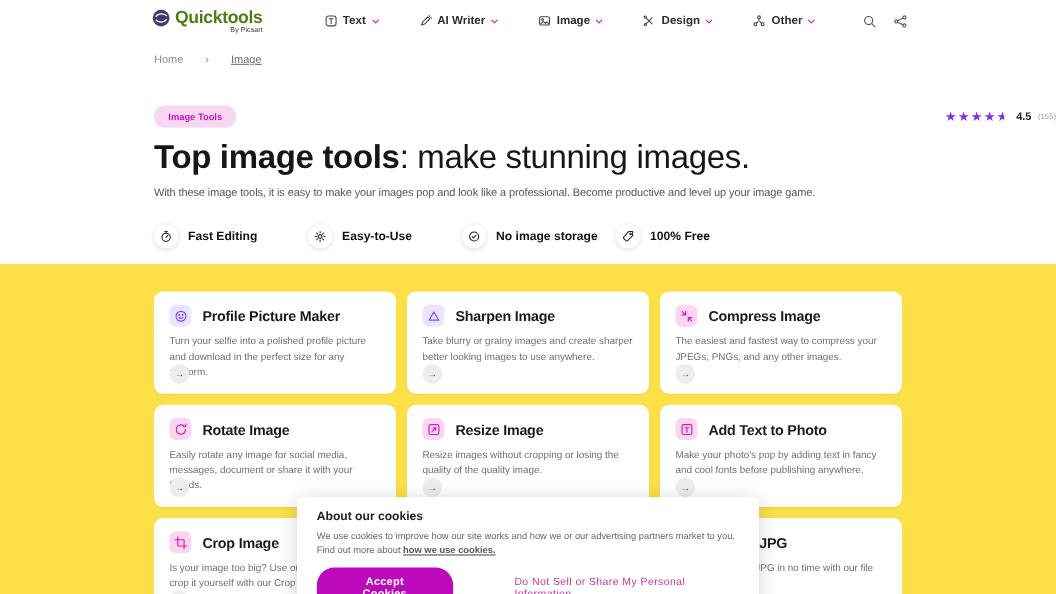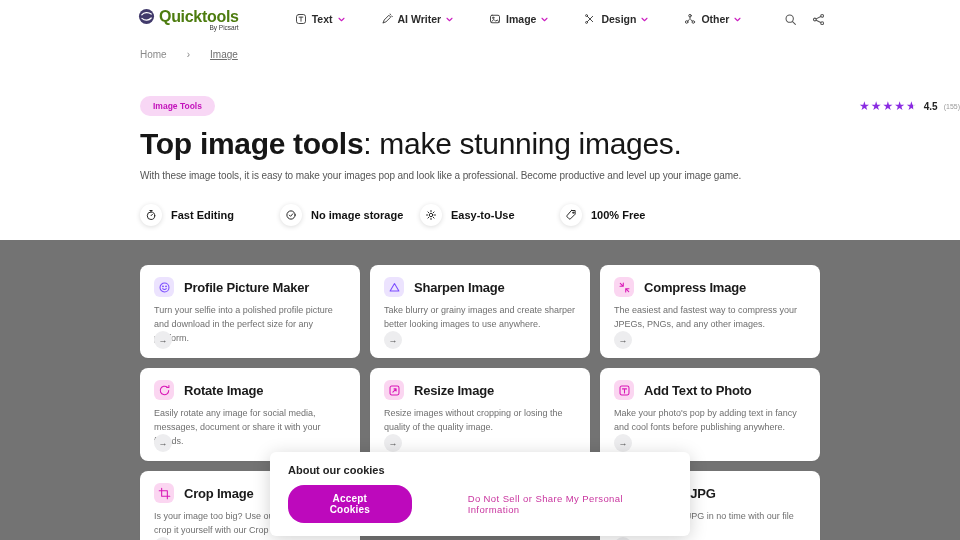--- a/index.html
+++ b/index.html
@@ -46,21 +46,21 @@
   .subtitle{margin-top:9px;font-size:10px;letter-spacing:-0.1px;color:#555;width:660px;}
 
   
   .features{display:flex;margin-top:23px;}
   .feature{width:140px;display:flex;align-items:center;gap:9px;}
   .feature-badge{width:22px;height:22px;border-radius:50%;background:#fff;box-shadow:0 1px 5px rgba(0,0,0,.14);display:flex;align-items:center;justify-content:center;color:#222;}
   .feature-badge svg{width:12px;height:12px;}
   .feature-label{font-size:11px;font-weight:bold;color:#111;}
 
   
-  .tools-section{position:absolute;left:0;right:0;top:240px;bottom:0;background:#737373;}
+  .tools-section{position:absolute;left:0;right:0;top:240px;bottom:0;background:#fde047;}
   .cards{margin:25px 0 0 140px;width:680px;display:grid;grid-template-columns:repeat(3,220px);grid-auto-rows:93px;gap:10px;}
   .card{background:#fff;border-radius:8px;padding:12px 14px;box-sizing:border-box;position:relative;box-shadow:0 1px 2px rgba(0,0,0,.04);cursor:pointer;}
   .card-head{display:flex;align-items:center;gap:10px;}
   .card-icon{width:20px;height:20px;border-radius:6px;display:flex;align-items:center;justify-content:center;flex:none;}
   .card-icon svg{width:13px;height:13px;}
   .card-icon.purple{background:#ece3fe;color:#7c4dff;}
   .card-icon.pink{background:#fbd6f1;color:#d916b6;}
   .card-title{font-size:13px;font-weight:bold;color:#1a1a1a;letter-spacing:-0.2px;}
   .card-desc{margin-top:7px;font-size:9px;line-height:1.55;color:#6f6f6f;}
   .card-arrow{position:absolute;left:14px;bottom:9px;width:18px;height:18px;border-radius:50%;background:#ededef;color:#555;display:flex;align-items:center;justify-content:center;font-size:9px;}
@@ -211,34 +211,34 @@
           <svg viewBox="0 0 16 16" class="stroke">
             <circle cx="8" cy="9" r="5"></circle>
             <path d="M6.5 2h3M8 2v2M8 9l2-2"></path>
           </svg>
         </span>
       <span class="feature-label">Fast Editing</span>
     </div>
     <div class="feature">
       <span class="feature-badge">
           <svg viewBox="0 0 16 16" class="stroke">
+            <circle cx="8" cy="8" r="2.3"></circle>
+            <path d="M8 2v1.6M8 12.4V14M2 8h1.6M12.4 8H14M3.9 3.9L5 5M11 11l1.1 1.1M12.1 3.9L11 5M5 11l-1.1 1.1"></path>
+          </svg>
+        </span>
+      <span class="feature-label">Easy-to-Use</span>
+    </div>
+    <div class="feature">
+      <span class="feature-badge">
+          <svg viewBox="0 0 16 16" class="stroke">
             <circle cx="8" cy="8" r="5.5"></circle>
             <path d="M5.8 8.2l1.6 1.6 3-3.4"></path>
           </svg>
         </span>
       <span class="feature-label">No image storage</span>
-    </div>
-    <div class="feature">
-      <span class="feature-badge">
-          <svg viewBox="0 0 16 16" class="stroke">
-            <circle cx="8" cy="8" r="2.3"></circle>
-            <path d="M8 2v1.6M8 12.4V14M2 8h1.6M12.4 8H14M3.9 3.9L5 5M11 11l1.1 1.1M12.1 3.9L11 5M5 11l-1.1 1.1"></path>
-          </svg>
-        </span>
-      <span class="feature-label">Easy-to-Use</span>
     </div>
     <div class="feature">
       <span class="feature-badge">
           <svg viewBox="0 0 16 16" class="stroke">
             <path d="M8.6 2h4.9v4.9L7.4 13a1.4 1.4 0 0 1-2 0L2.9 10.5a1.4 1.4 0 0 1 0-2L8.6 2z"></path>
             <circle cx="11" cy="4.9" r="0.9"></circle>
           </svg>
         </span>
       <span class="feature-label">100% Free</span>
     </div>
@@ -356,17 +356,20 @@
       </div>
       <div class="card-desc">Turn your PNG to JPG in no time with our file converter.</div>
       <div class="card-arrow">→</div>
     </div>
 
   </div>
 </div>
 
 <div class="cookie">
   <div class="cookie-title">About our cookies</div>
+  <div class="cookie-body">
+    <span>We use cookies to improve how our site works and how we or our advertising partners market to you. Find out more about </span><span class="cookie-link">how we use cookies.</span>
+  </div>
   <div class="cookie-actions">
     <button class="accept-btn">Accept Cookies</button>
     <span class="dns-link">Do Not Sell or Share My Personal Information</span>
   </div>
 </div>
 
 </body></html>

